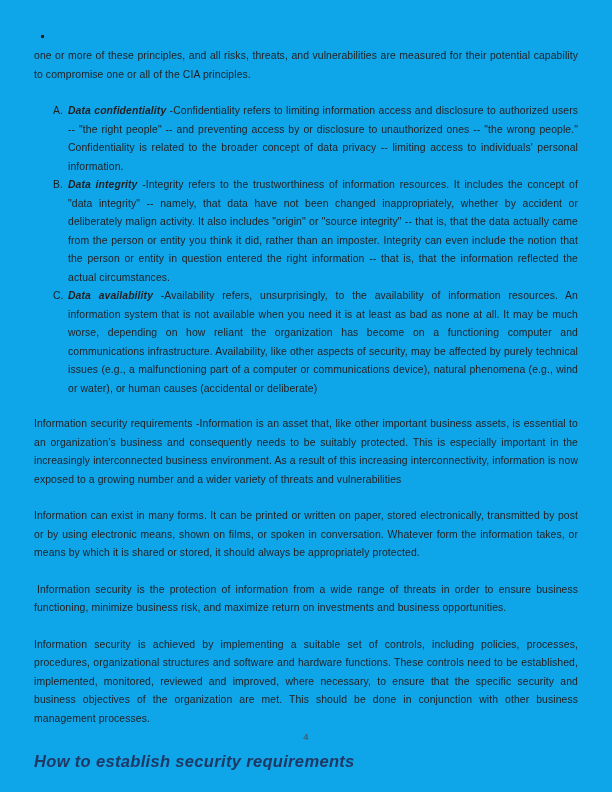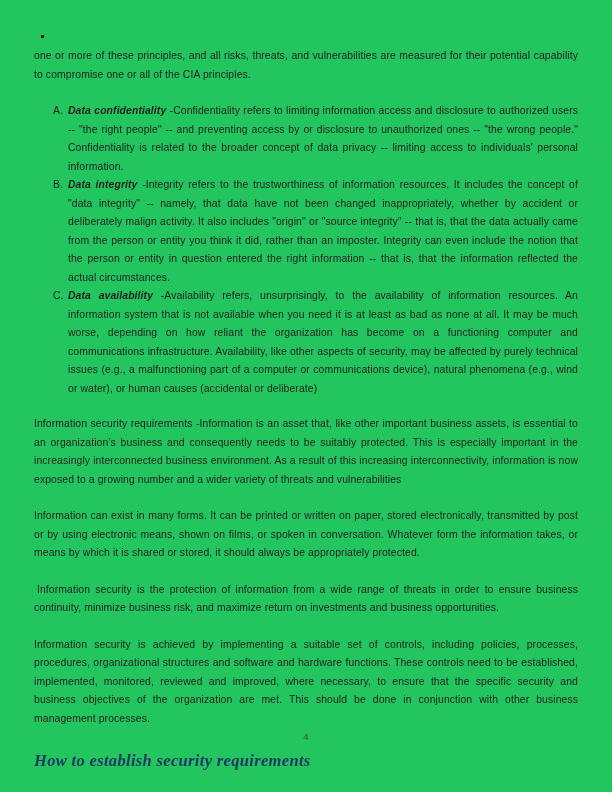--- a/index.html
+++ b/index.html
@@ -17,21 +17,21 @@
     color: #231f20;
     -webkit-font-smoothing: antialiased;
   }
 
   .page {
     position: absolute;
     left: 0;
     top: 0;
     width: 612px;
     height: 792px;
-    background: #22c55e;
+    background: #0ea5e9;
   }
 
   .content {
     position: absolute;
     left: 34px;
     top: 30px;
     width: 544px;
   }
 
   
@@ -94,21 +94,21 @@
   }
 
   .list-block {
     margin-top: 12px;
     margin-bottom: 17px;
   }
 
   
   h2.section-heading {
     margin: 0;
-    font-family: Liberation Serif, serif;
+    font-family: Liberation Sans, sans-serif;
     font-weight: bold;
     font-style: italic;
     font-size: 16.5px;
     line-height: 22px;
     color: #1f3864;
     letter-spacing: 0.02em;
   }
   .heading-block {
     margin-top: 22px;
   }
@@ -149,21 +149,21 @@
         <li>
           <span class="marker">C.</span><span class="term">Data availability</span><span> -Availability refers, unsurprisingly, to the availability of information resources.  An information system that is not available when you need it is at least as bad as none at all.  It may be much worse, depending on how reliant the organization has become on a functioning computer and communications infrastructure. Availability, like other aspects of security, may be affected by purely technical issues (e.g., a malfunctioning part of a computer or communications device), natural phenomena (e.g., wind or water), or human causes (accidental or deliberate)</span>
         </li>
       </ol>
     </div>
 
     <p class="body gap-after">Information security requirements -Information is an asset that, like other important business assets, is essential to an organization’s business and consequently needs to be suitably protected. This is especially important in the increasingly interconnected business environment. As a result of this increasing interconnectivity, information is now exposed to a growing number and a wider variety of threats and vulnerabilities</p>
 
     <p class="body gap-after">Information can exist in many forms. It can be printed or written on paper, stored electronically, transmitted by post or by using electronic means, shown on films, or spoken in conversation. Whatever form the information takes, or means by which it is shared or stored, it should always be appropriately protected.</p>
 
-    <p class="body gap-after lead-space"> Information security is the protection of information from a wide range of threats in order to ensure business continuity, minimize business risk, and maximize return on investments and business opportunities.</p>
+    <p class="body gap-after lead-space"> Information security is the protection of information from a wide range of threats in order to ensure business functioning, minimize business risk, and maximize return on investments and business opportunities.</p>
 
     <p class="body">Information security is achieved by implementing a suitable set of controls, including policies, processes, procedures, organizational structures and software and hardware functions. These controls need to be established, implemented, monitored, reviewed and improved, where necessary, to ensure that the specific security and business objectives of the organization are met. This should be done in conjunction with other business management processes.</p>
 
     <div class="heading-block">
       <h2 class="section-heading">How to establish security requirements</h2>
     </div>
 
   </div>
 
   <div class="page-number">4</div>

